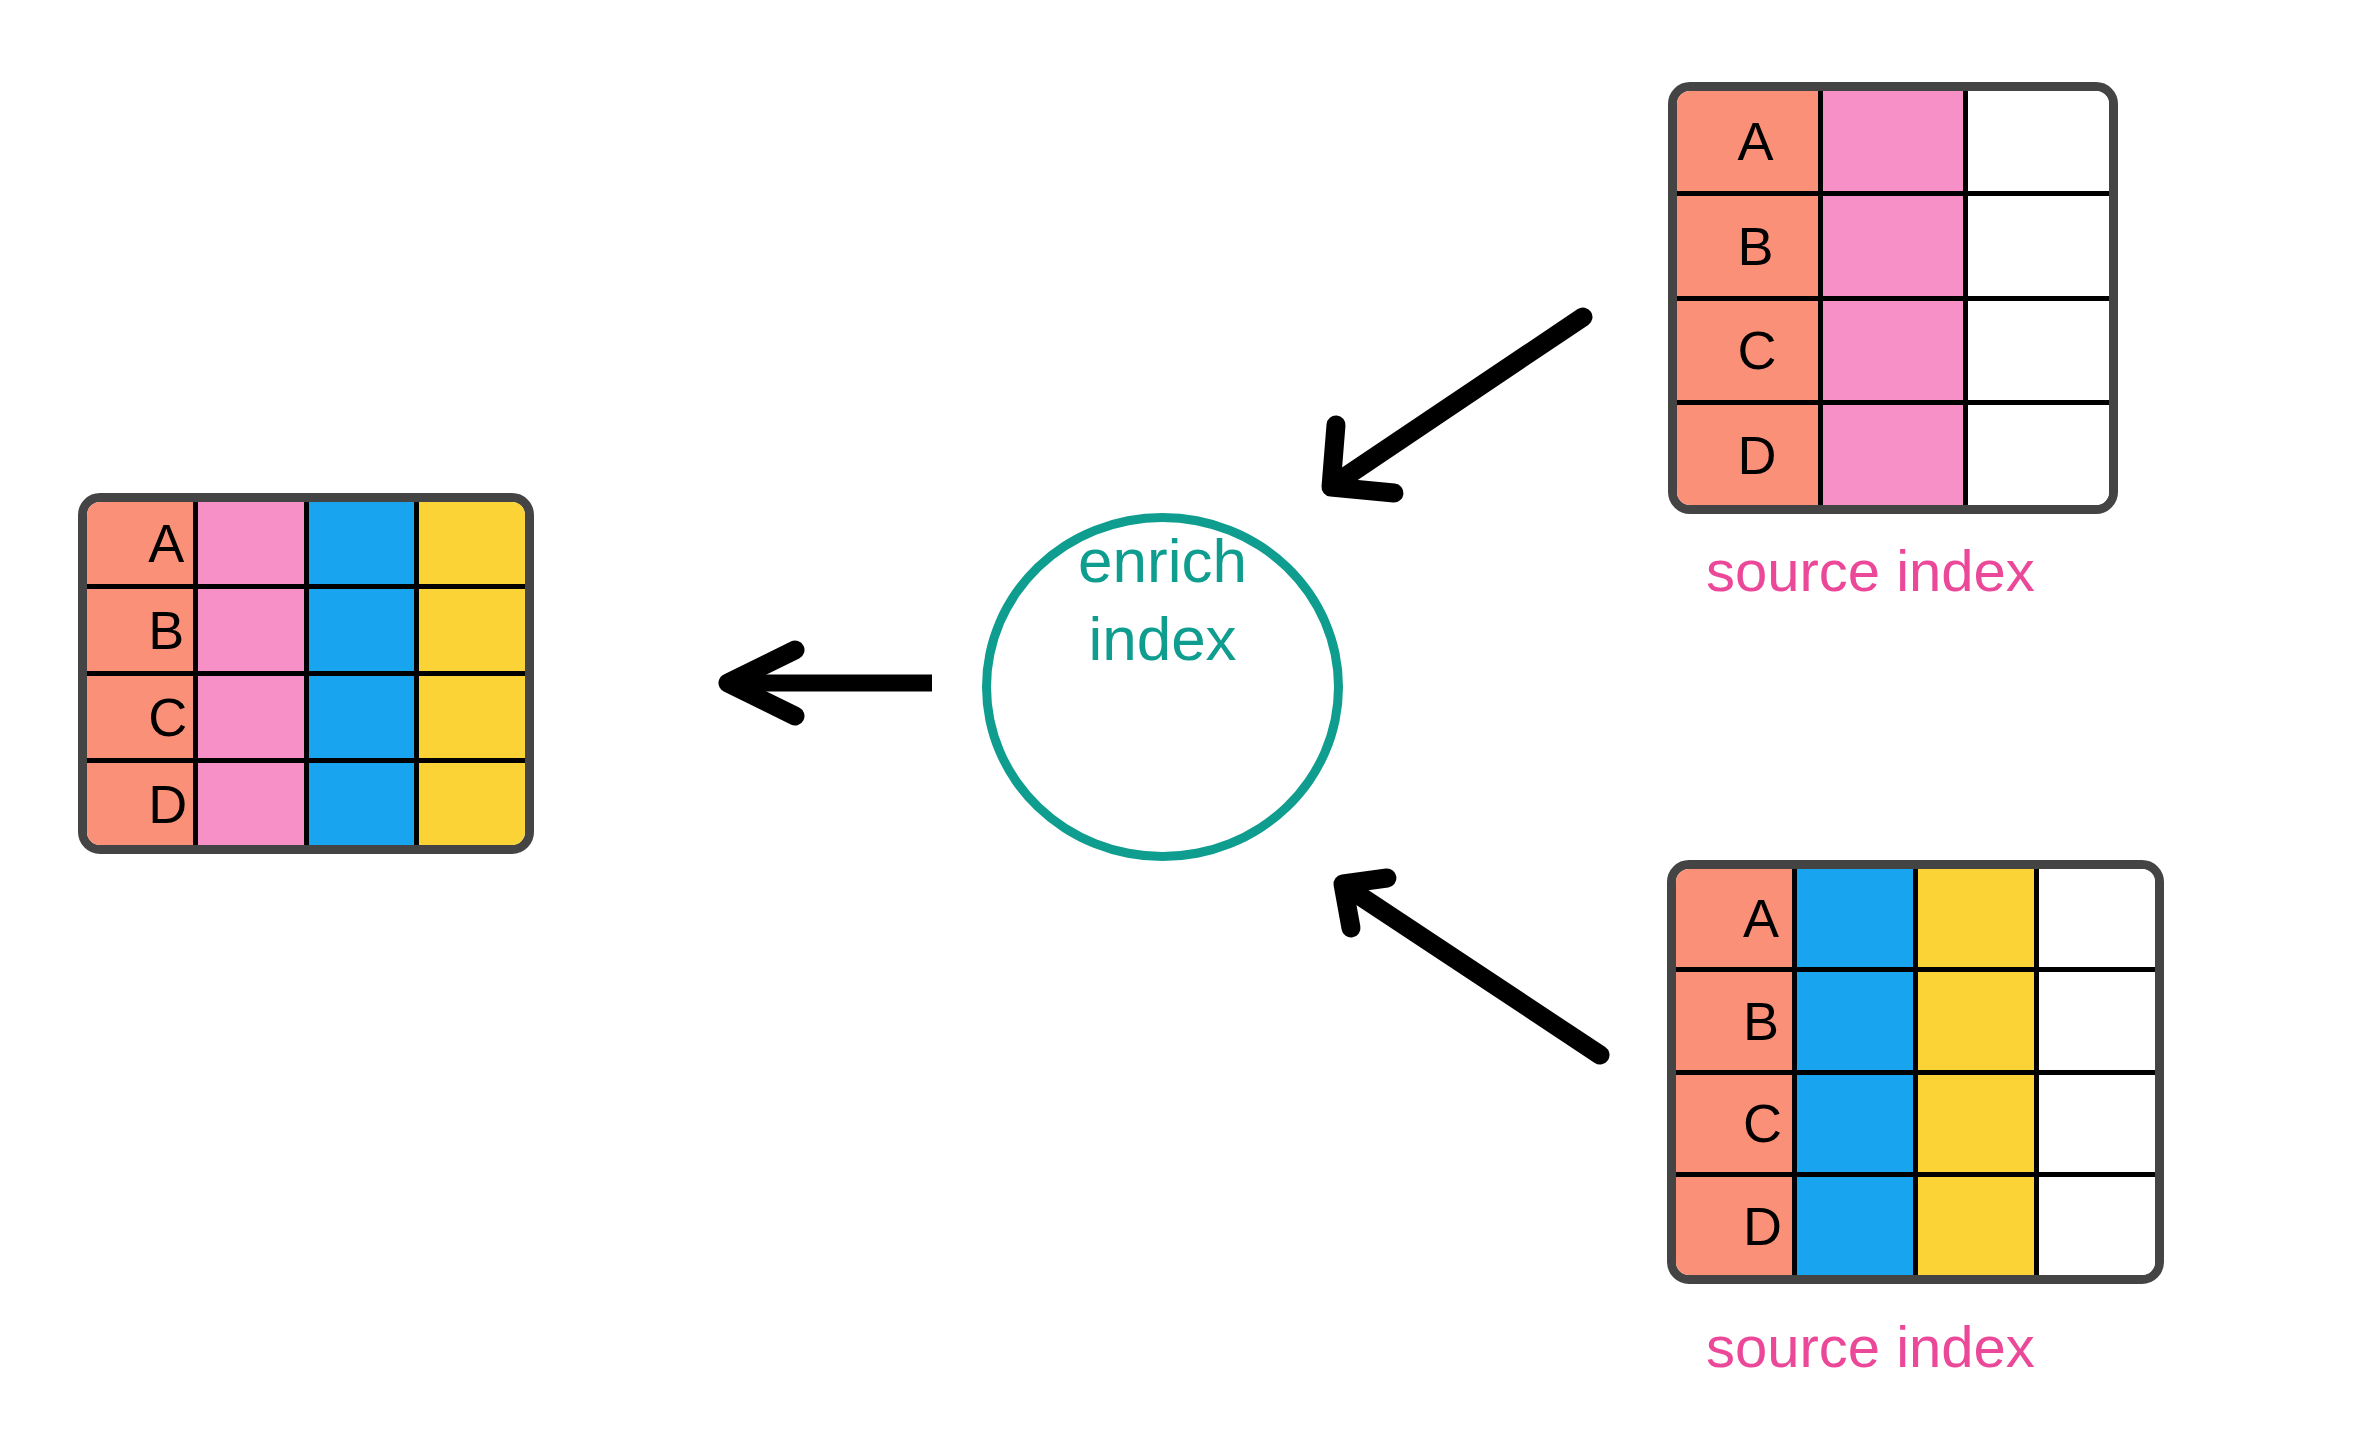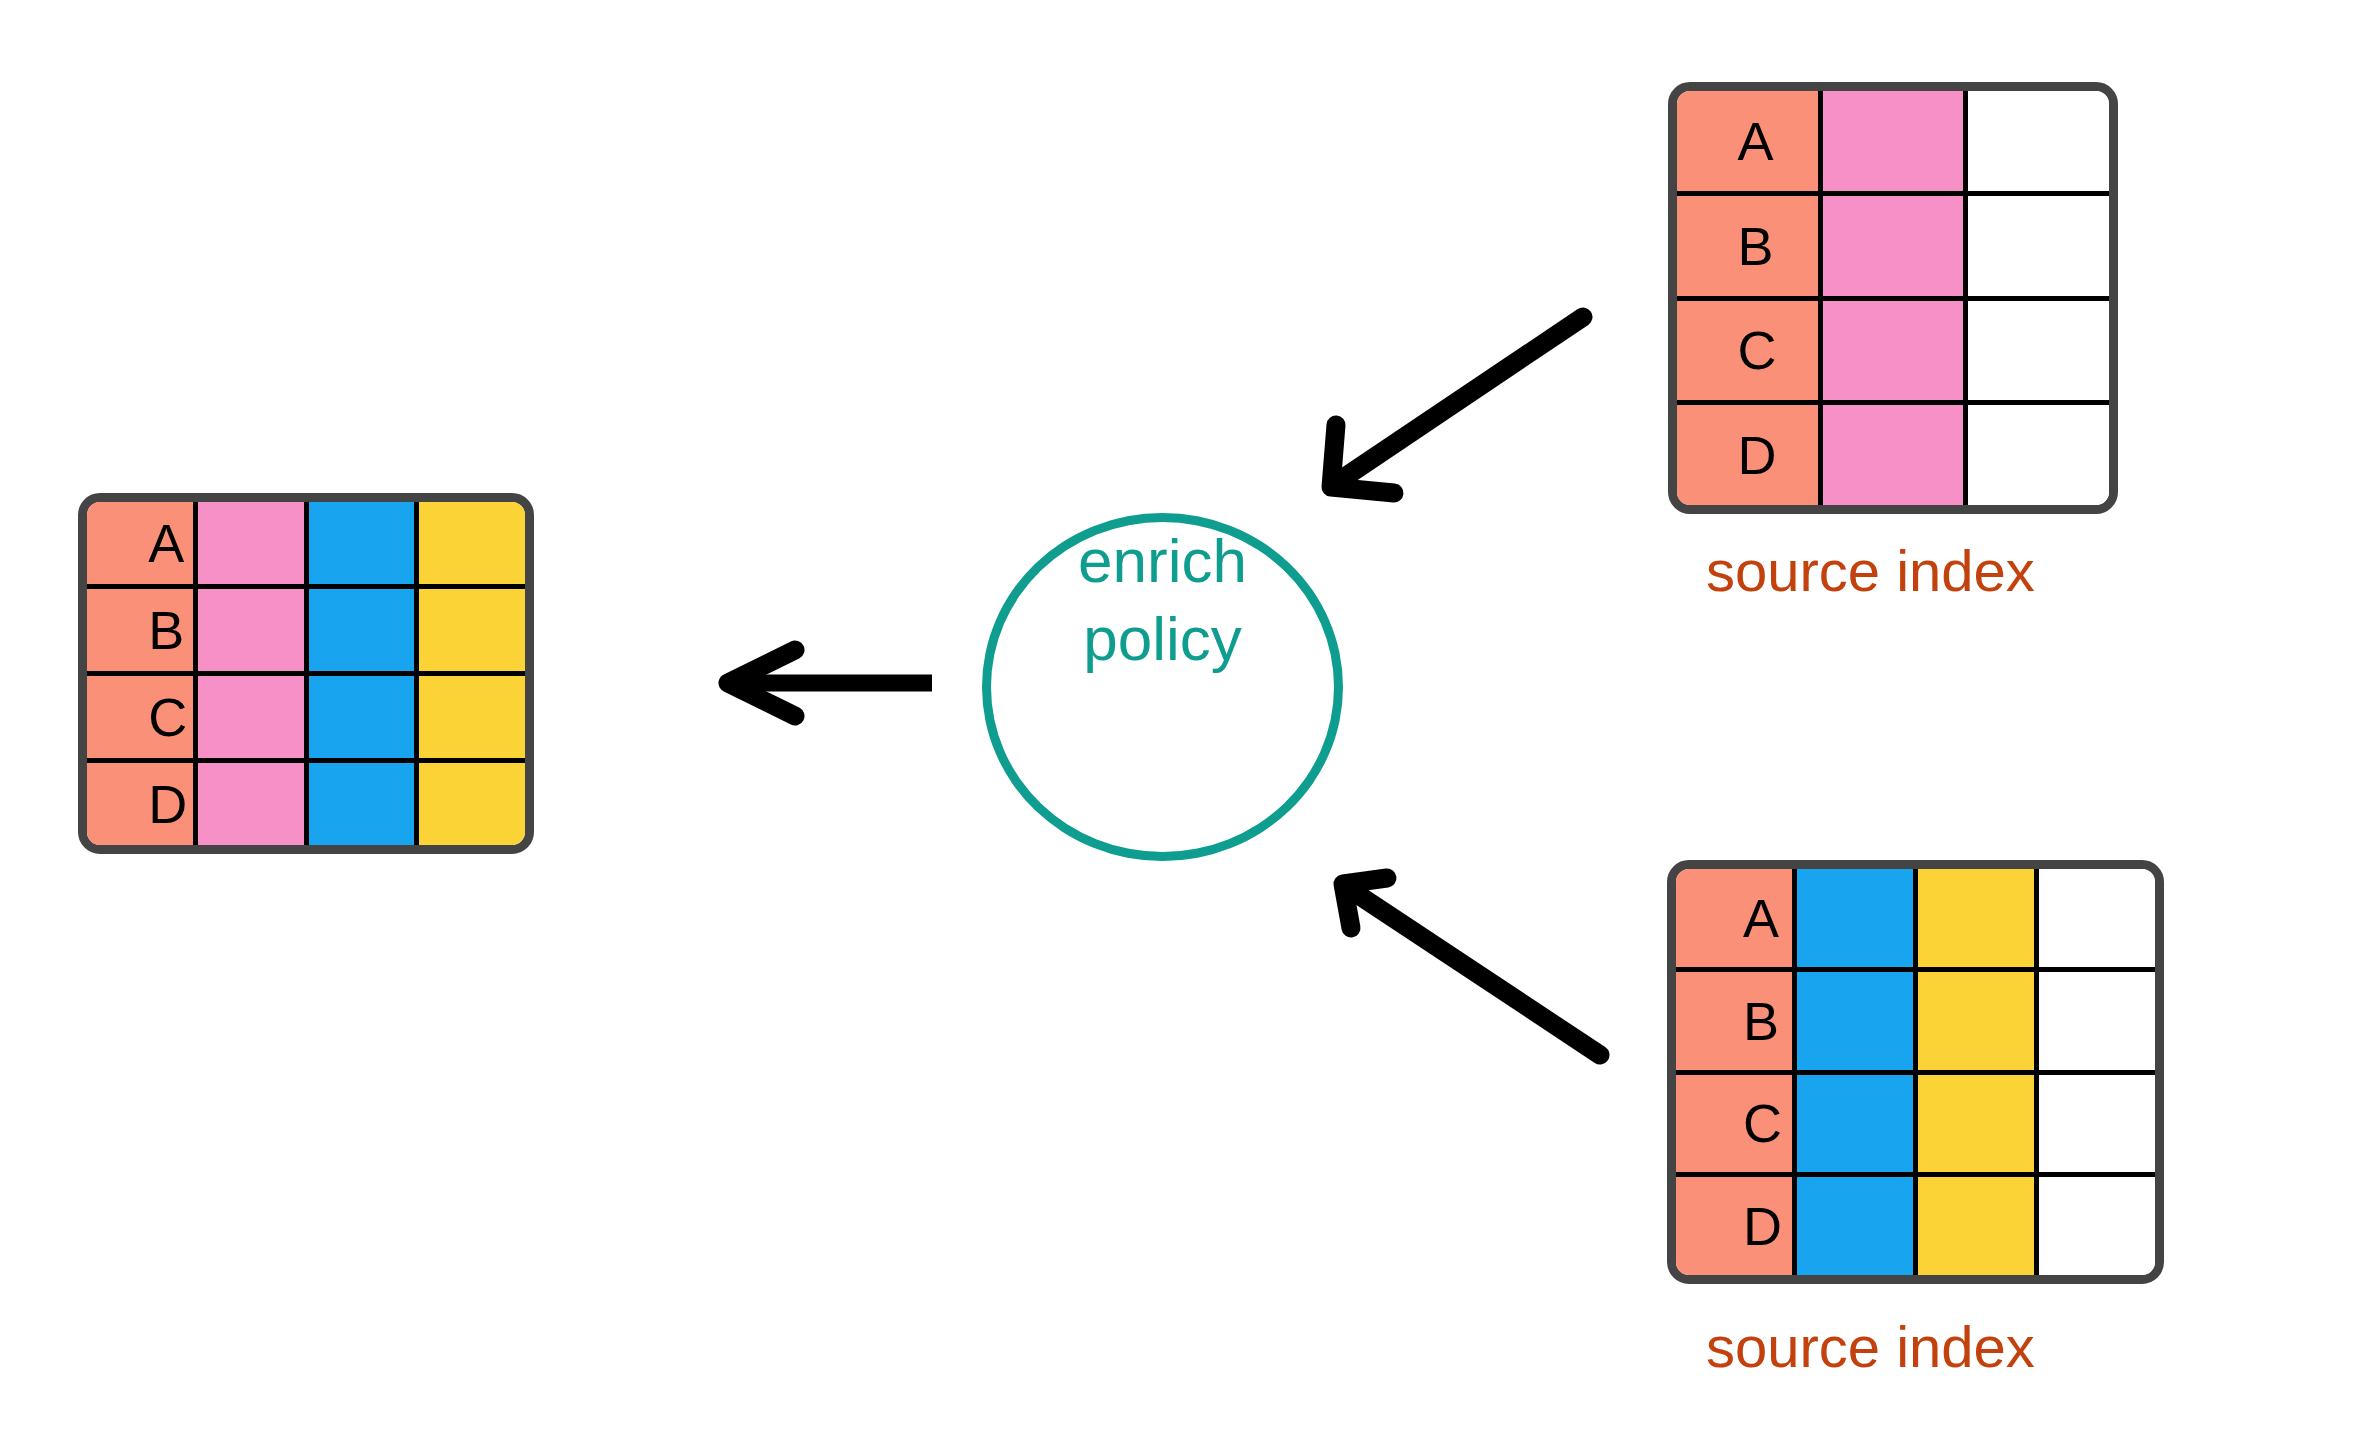--- a/index.html
+++ b/index.html
@@ -60,21 +60,21 @@
   
   .c-orange { background: #FA9078; }
   .c-pink   { background: #F790C6; }
   .c-blue   { background: #18A4EF; }
   .c-yellow { background: #FBD336; }
   .c-white  { background: #ffffff; }
 
   
   .caption {
     position: absolute;
-    color: #c2410c;
+    color: #ec4899;
     font-size: 58px;
     line-height: 1;
     white-space: nowrap;
   }
 
   
   .policy-circle {
     position: absolute;
     box-sizing: border-box;
     border: 9px solid #0E9D8F;
@@ -194,21 +194,21 @@
       <div class="idx-cell c-orange">D</div>
       <div class="idx-cell c-blue"></div>
       <div class="idx-cell c-yellow"></div>
       <div class="idx-cell c-white"></div>
     </div>
   </div>
   <div id="source-caption-bottom" class="caption">source index</div>
 
   <div id="policy-circle" class="policy-circle">
     <div class="policy-line">enrich</div>
-    <div class="policy-line">policy</div>
+    <div class="policy-line">index</div>
   </div>
 
   <svg class="arrow-layer" viewBox="0 0 2372 1442" width="2372" height="1442">
 
     <g>
       <path d="M 1583 317 L 1345 477" stroke="#000000" stroke-width="19" stroke-linecap="round" fill="none"></path>
       <path d="M 1331 487 L 1336 425 M 1331 487 L 1394 493" stroke="#000000" stroke-width="19" stroke-linecap="round" stroke-linejoin="round" fill="none"></path>
     </g>
 
     <g>

